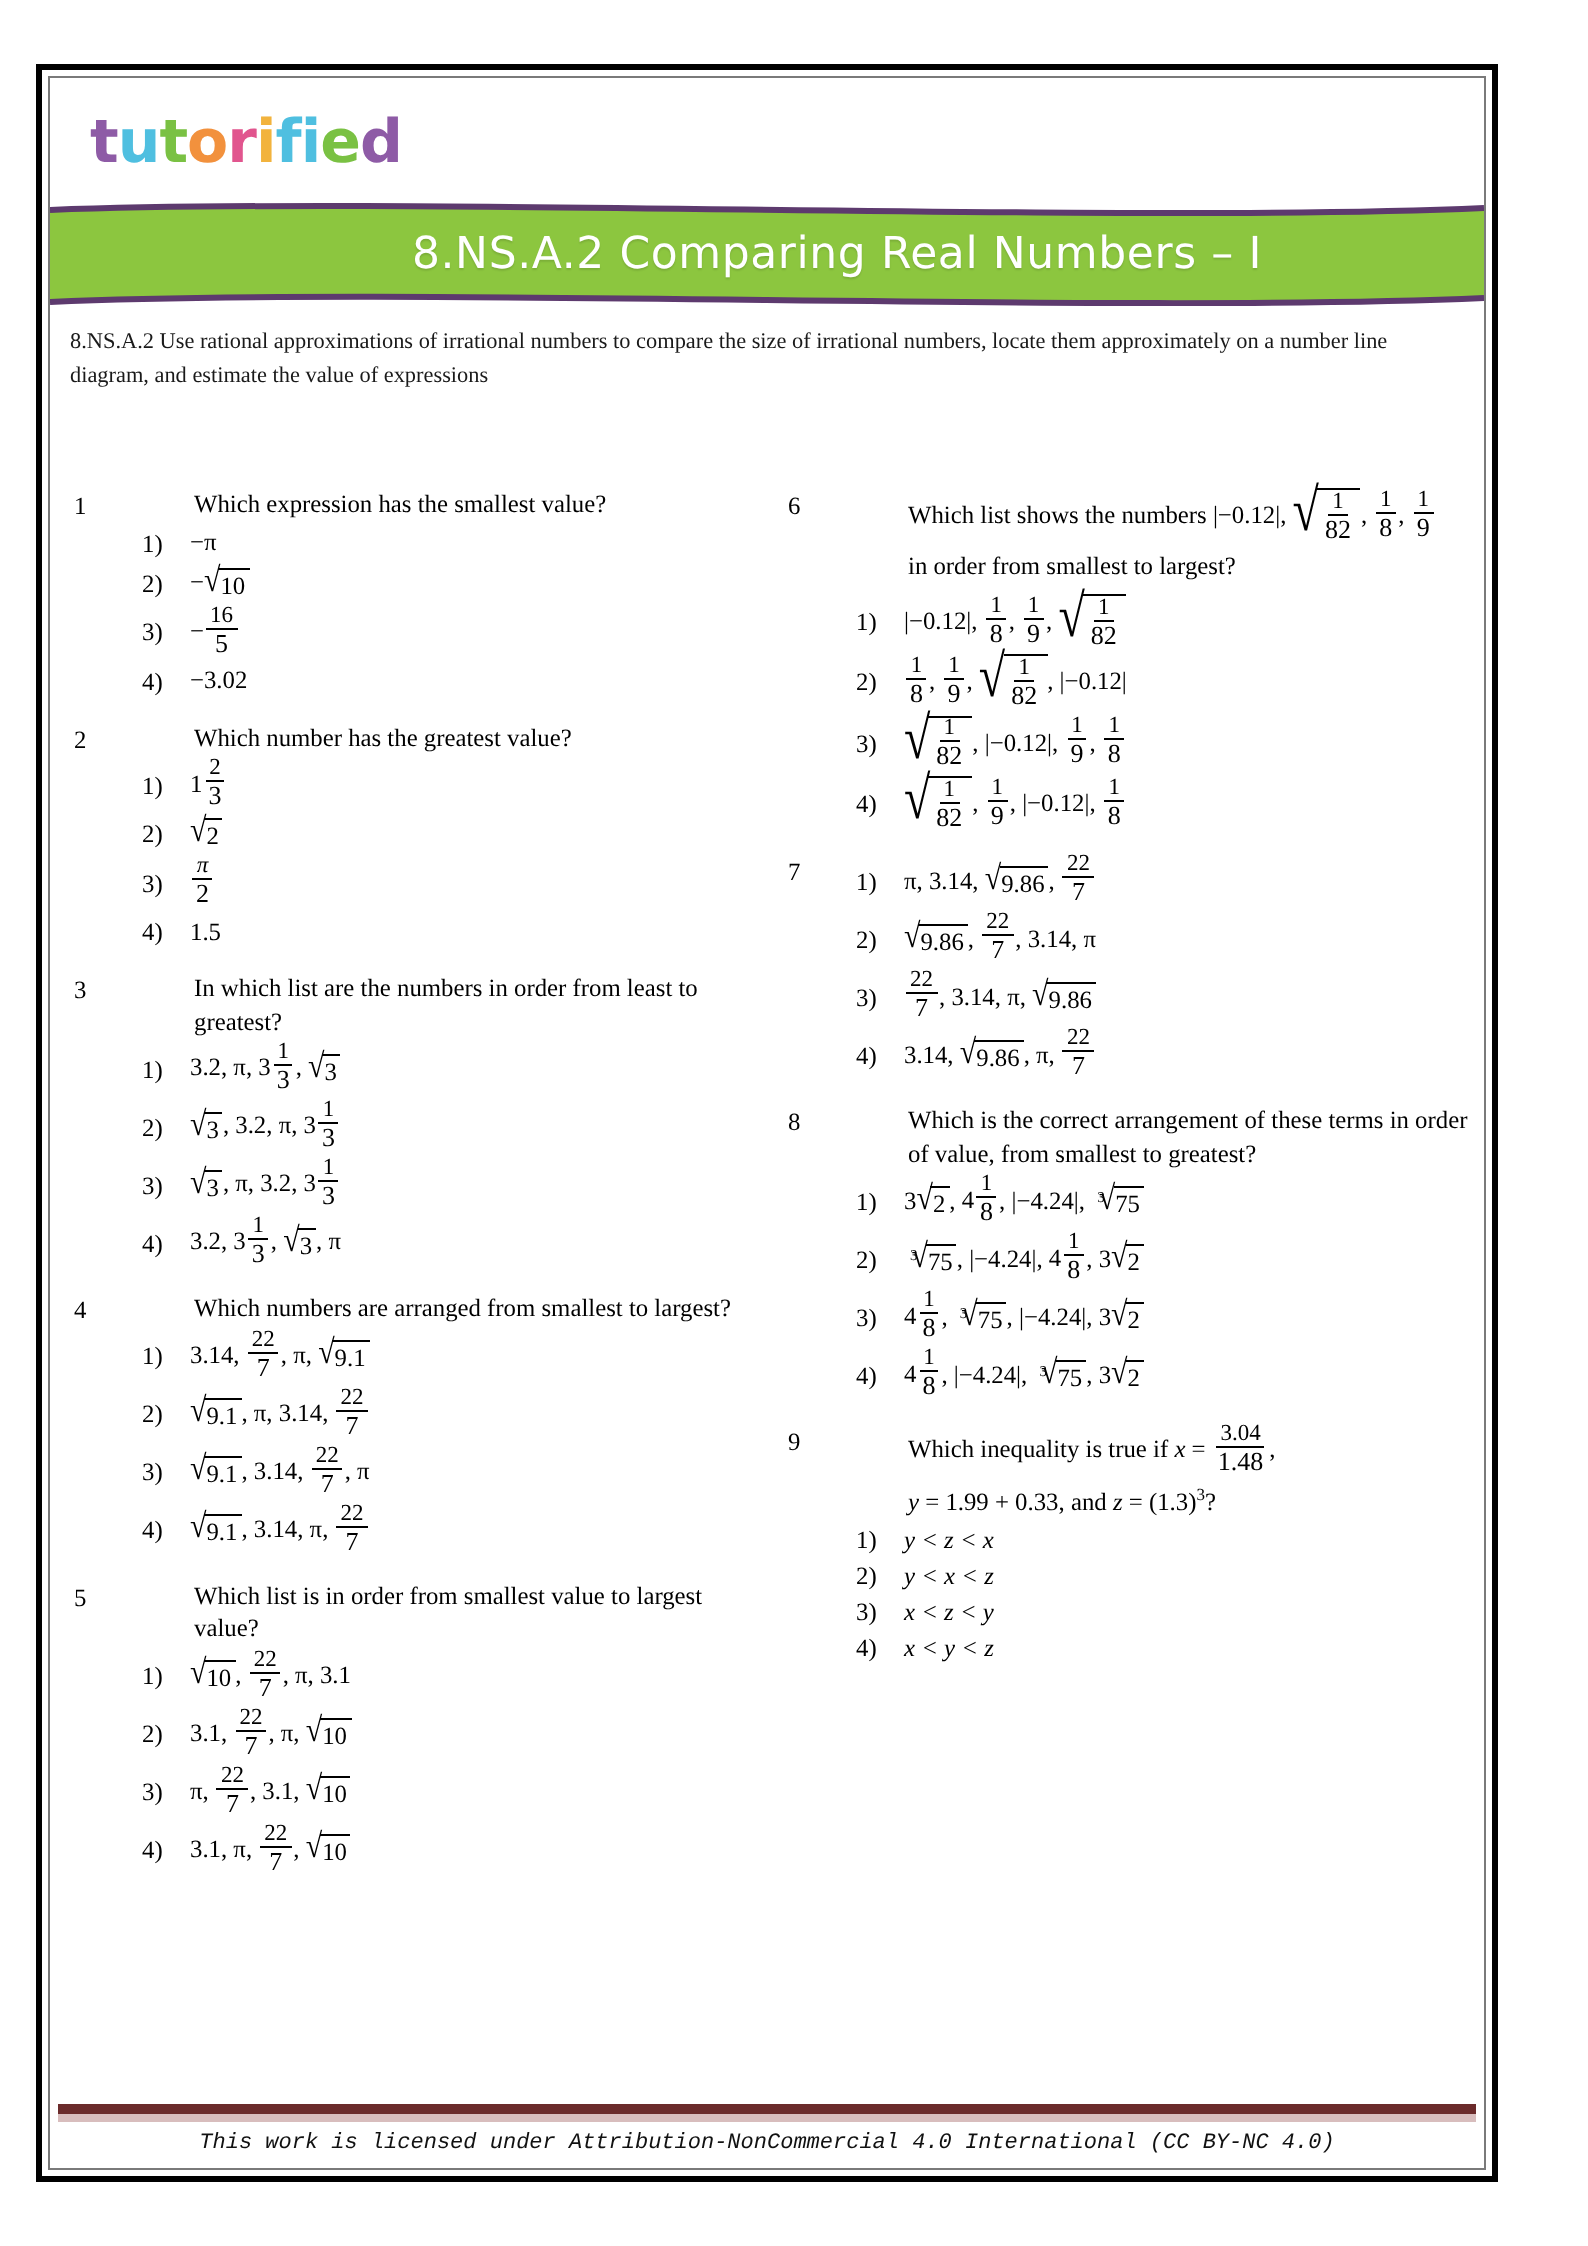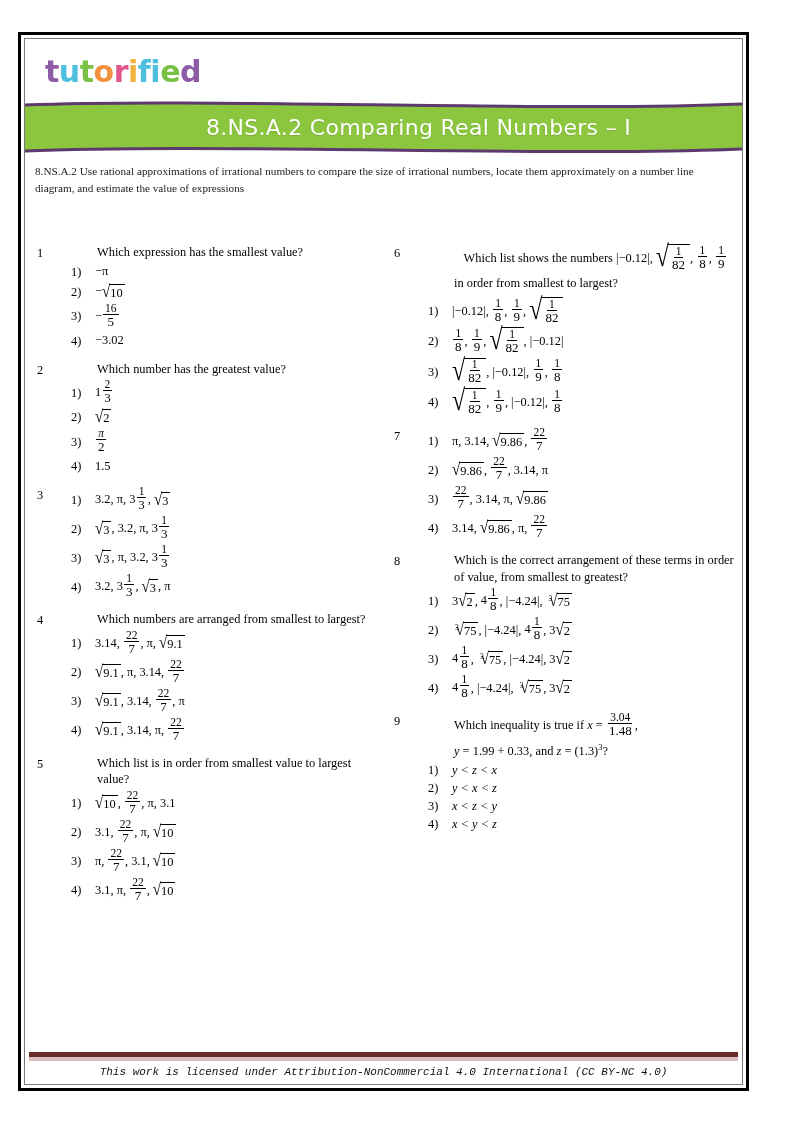--- a/index.html
+++ b/index.html
@@ -303,20 +303,21 @@
                   <span class="opt-lbl">4)</span>
                   <span class="opt-val">1.5</span>
                 </div>
               </div>
             </div>
           </div>
 
           <div class="q">
             <div class="q-num">3</div>
             <div class="q-body">
+              <div class="q-text">In which list are the numbers in order from least to greatest?</div>
               <div class="opts">
                 <div class="opt tall">
                   <span class="opt-lbl">1)</span>
                   <span class="opt-val"><span>3.2, π, 3</span><span class="frac">
                         <span class="num">1</span>
                         <span class="den">3</span>
                       </span>,&nbsp;<span class="rad">
                         <span class="sign">√</span>
                         <span class="body">3</span>
                       </span></span>
@@ -453,21 +454,21 @@
             </div>
           </div>
 
         </div>
 
         <div class="col">
 
           <div class="q">
             <div class="q-num">6</div>
             <div class="q-body">
-              <div class="q-text" style="line-height:1.9;text-align:center;">
+              <div class="q-text" style="line-height:1.9;">
                 <span>Which list shows the numbers |−0.12|,</span>
                 <span class="rad big">
                     <span class="sign">√</span>
                     <span class="body"><span class="frac">
                         <span class="num">1</span>
                         <span class="den">82</span>
                       </span></span>
                   </span>,&nbsp;<span class="frac">
                     <span class="num">1</span>
                     <span class="den">8</span>

